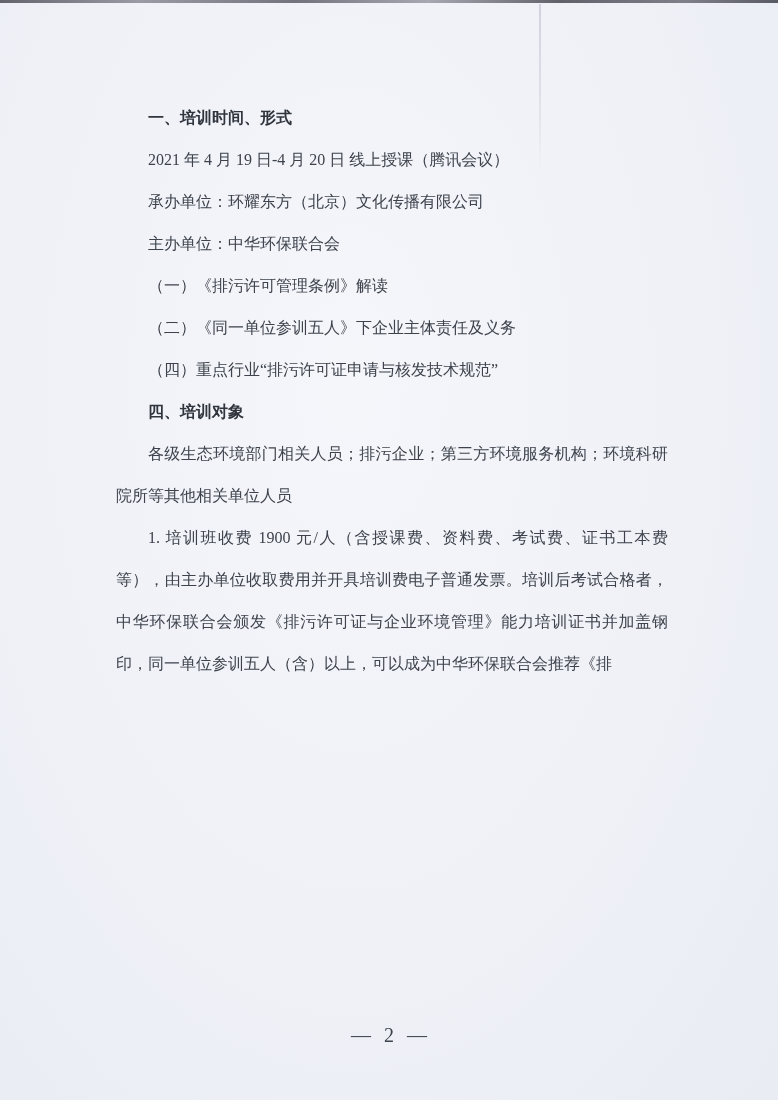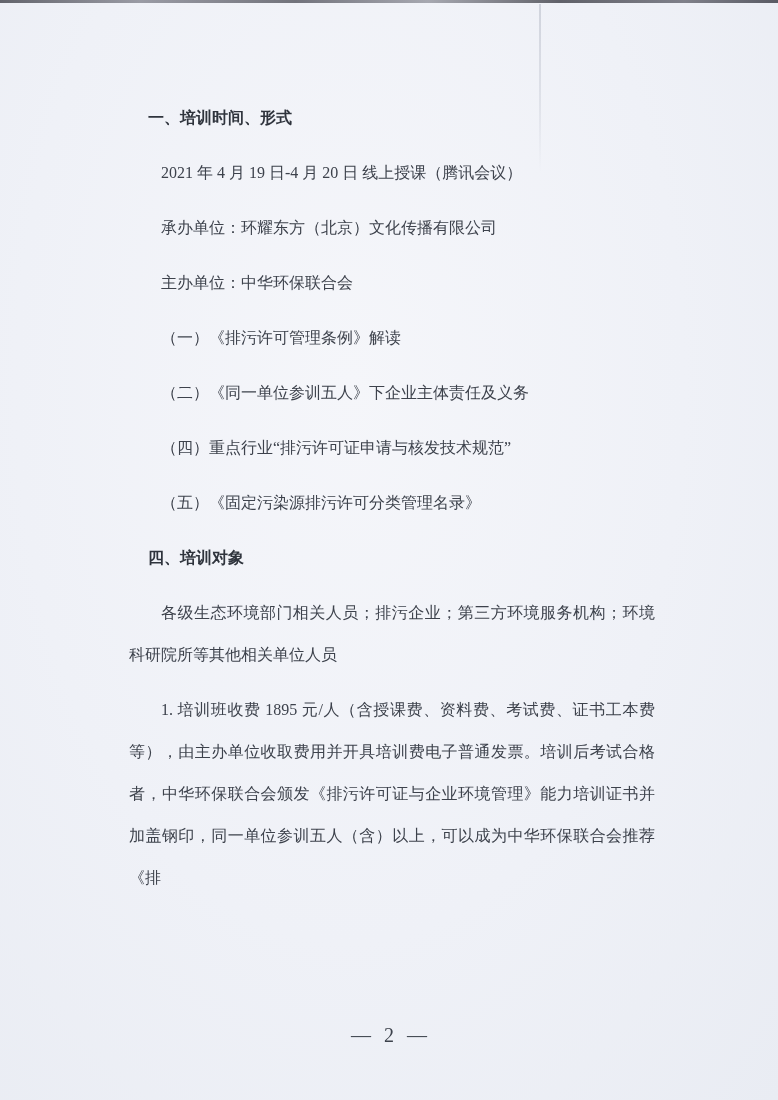--- a/index.html
+++ b/index.html
@@ -36,21 +36,21 @@
   .doc-content {
     position: absolute;
     left: 116px;
     top: 97px;
     width: 552px;
     color: #3d424c;
     font-size: 16px;
     line-height: 42px;
   }
   .para {
-    margin: 13px;
+    margin: 0;
     text-align: justify;
     text-indent: 2em;
   }
   .heading {
     margin: 0;
     font-weight: bold;
     text-indent: 2em;
     color: #2f343d;
   }
   .page-footer {
@@ -73,20 +73,19 @@
   <div class="scan-crease"></div>
 
   <div class="doc-content">
       <div class="heading">一、培训时间、形式</div>
       <div class="para">2021 年 4 月 19 日-4 月 20 日  线上授课（腾讯会议）</div>
       <div class="para">承办单位：环耀东方（北京）文化传播有限公司</div>
       <div class="para">主办单位：中华环保联合会</div>
       <div class="para">（一）《排污许可管理条例》解读</div>
       <div class="para">（二）《同一单位参训五人》下企业主体责任及义务</div>
       <div class="para">（四）重点行业“排污许可证申请与核发技术规范”</div>
-      <div class="para">（五）《固定污染源排污许可分类管理名录》</div>
       <div class="heading">四、培训对象</div>
       <div class="para">各级生态环境部门相关人员；排污企业；第三方环境服务机构；环境科研院所等其他相关单位人员</div>
-      <div class="para">1.  培训班收费 1895 元/人（含授课费、资料费、考试费、证书工本费等），由主办单位收取费用并开具培训费电子普通发票。培训后考试合格者，中华环保联合会颁发《排污许可证与企业环境管理》能力培训证书并加盖钢印，同一单位参训五人（含）以上，可以成为中华环保联合会推荐《排</div>
+      <div class="para">1.  培训班收费 1900 元/人（含授课费、资料费、考试费、证书工本费等），由主办单位收取费用并开具培训费电子普通发票。培训后考试合格者，中华环保联合会颁发《排污许可证与企业环境管理》能力培训证书并加盖钢印，同一单位参训五人（含）以上，可以成为中华环保联合会推荐《排</div>
     </div>
 
   <div class="page-footer">— 2 —</div>
 </div>
 
 </body></html>

